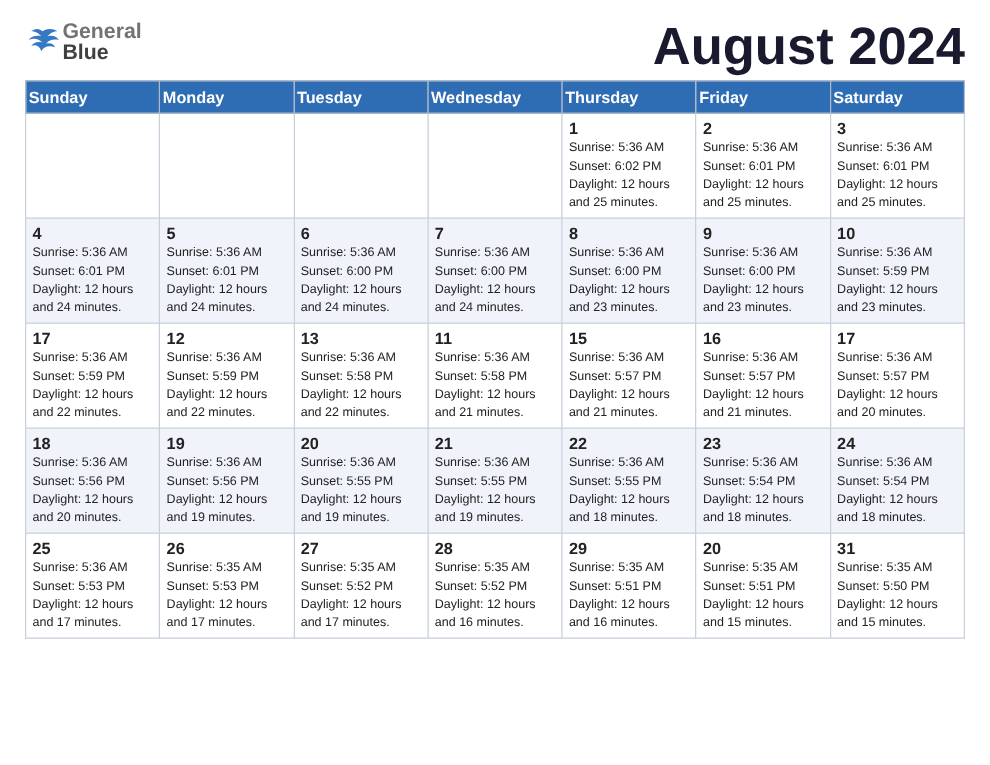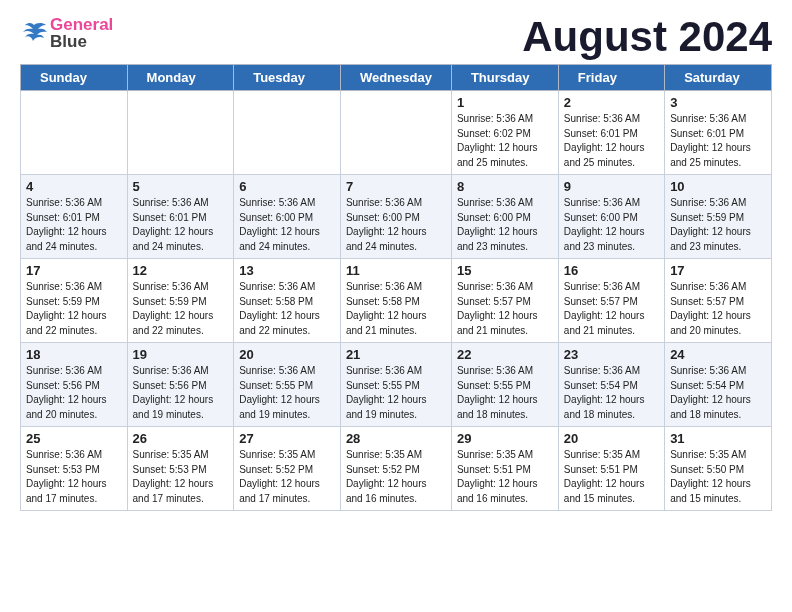--- a/index.html
+++ b/index.html
@@ -3,30 +3,30 @@
   <meta charset="utf-8">
   <style>
     * { box-sizing: border-box; margin: 0; padding: 0; }
     body { font-family: Arial, sans-serif; background: #fff; width: 792px; min-height: 612px; }
     .page { width: 792px; padding: 16px 20px; }
     .header { display: flex; align-items: flex-start; justify-content: space-between; margin-bottom: 6px; }
     .title-block { text-align: center; }
     .month-year { font-size: 42px; font-weight: bold; color: #1a1a2e; line-height: 1; }
     .subtitle { font-size: 15px; color: #1a1a2e; text-align: center; margin-bottom: 8px; font-weight: 600; }
     .calendar { width: 100%; border-collapse: collapse; }
-    .calendar th { background: #2e6db4; color: #fff; text-align: left; padding: 5px 19px; font-size: 13px; font-weight: bold; border: 1px solid #b0b8c8; }
+    .calendar th { background: #2e6db4; color: #fff; text-align: left; padding: 5px 2px; font-size: 13px; font-weight: bold; border: 1px solid #b0b8c8; }
     .calendar td { vertical-align: top; border: 1px solid #c8d0dc; padding: 4px 5px; width: calc(100%/7); font-size: 10.5px; color: #222; background: #fff; min-height: 80px; }
     .calendar tr:nth-child(odd) td { background: #fff; }
     .calendar tr:nth-child(even) td { background: #f0f4fa; }
     .day-num { font-weight: bold; font-size: 13px; margin-bottom: 2px; display: block; }
     .day-info { font-size: 10px; line-height: 1.45; color: #222; }
     .empty-cell { background: #fff !important; }
     .logo-wrap { display: flex; align-items: center; gap: 2px; }
     .logo-text-wrap { display: flex; flex-direction: column; line-height: 1; }
-    .logo-gen { font-size: 17px; font-weight: bold; color: #ec4899; }
+    .logo-gen { font-size: 17px; font-weight: bold; color: #737373; }
     .logo-blu { font-size: 17px; font-weight: bold; color: #404040; }
     svg.bird { width: 28px; height: 24px; }
   </style>
 </head>
 <body>
 
 <div class="page">
   <div class="header">
     <div class="logo-wrap">
       <svg class="bird" viewBox="0 0 28 24" xmlns="http://www.w3.org/2000/svg">

